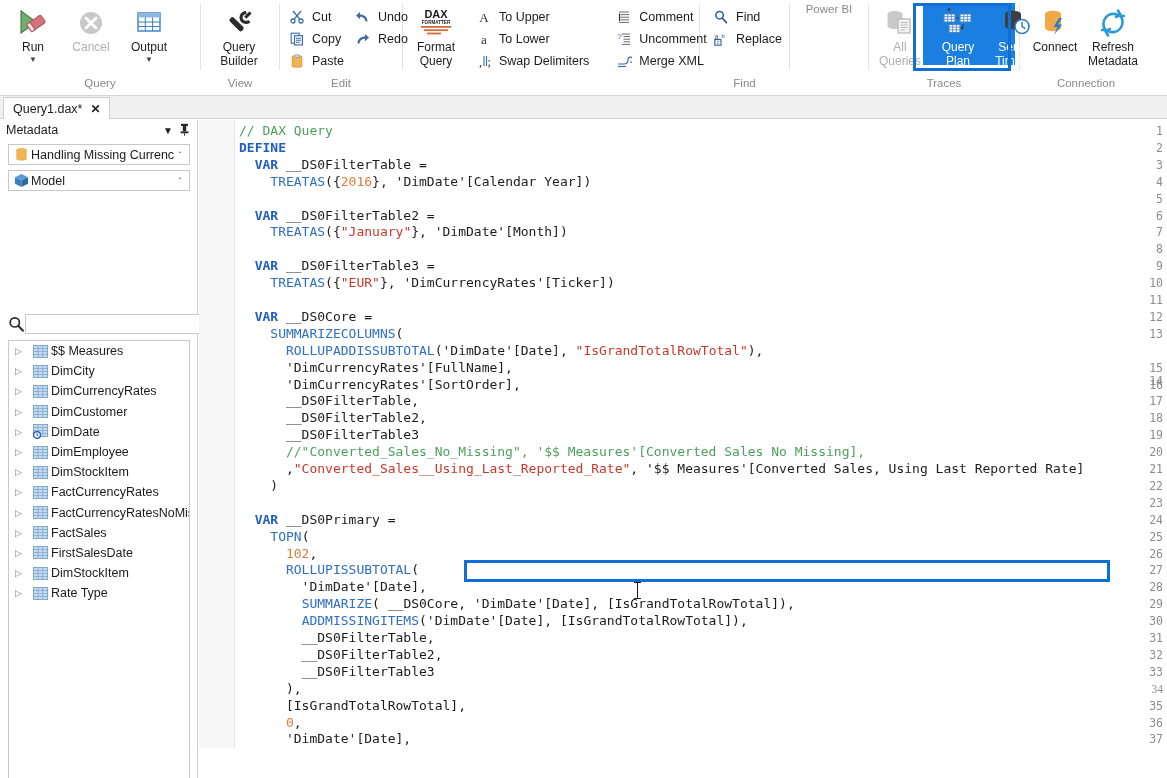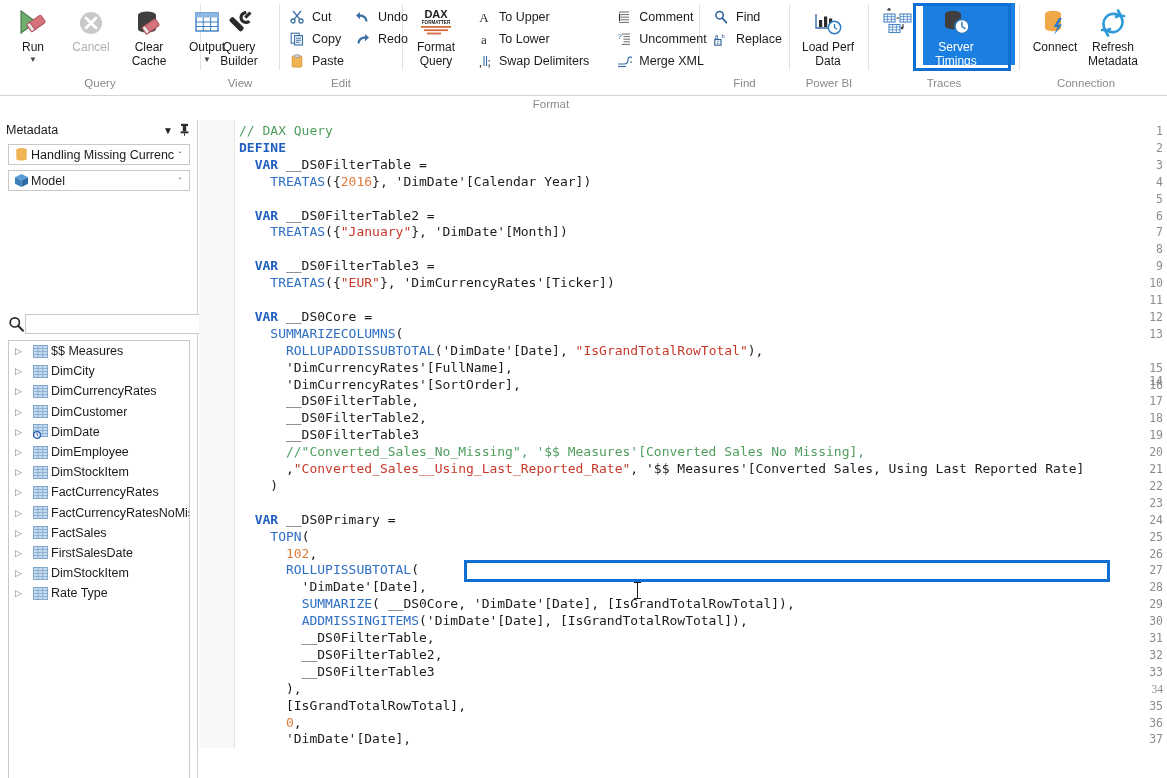--- a/index.html
+++ b/index.html
@@ -186,36 +186,20 @@
           <span class="bicon">
             <svg width="30" height="30" viewBox="0 0 30 30">
               <circle cx="15" cy="15" r="11" fill="#c9c9c9"></circle>
               <path d="M10 10 L20 20 M20 10 L10 20" stroke="#fff" stroke-width="2.8" stroke-linecap="round"></path>
             </svg>
           </span>
           <span class="blabel">Cancel</span>
         </div>
         <div class="bigbtn">
           <span class="bicon">
-            <svg width="32" height="30" viewBox="0 0 32 30">
-              <ellipse cx="14" cy="7" rx="9" ry="3.6" fill="#3f3f3f"></ellipse>
-              <path d="M5 7 L5 21 A9 3.6 0 0 0 23 21 L23 7" fill="#3f3f3f"></path>
-              <g transform="rotate(-35 17 19)">
-                <rect x="10" y="15" width="16" height="8" rx="1.5" fill="#d4737c" stroke="#b1545e" stroke-width="1"></rect>
-                <rect x="10" y="15" width="4" height="8" fill="#e7e7e7" stroke="#b1545e" stroke-width="1"></rect>
-              </g>
-            </svg>
-          </span>
-          <span class="blabel">
-            <span>Clear</span><br>
-            <span>Cache</span>
-          </span>
-        </div>
-        <div class="bigbtn">
-          <span class="bicon">
             <svg width="30" height="28" viewBox="0 0 30 28">
               <rect x="4" y="4" width="22" height="18" fill="#fff" stroke="#3b7fc4" stroke-width="1.4"></rect>
               <rect x="4" y="4" width="22" height="4.5" fill="#8fb8e0"></rect>
               <path d="M4 13 H26 M4 17.5 H26 M11.3 8.5 V22 M18.6 8.5 V22" stroke="#3b7fc4" stroke-width="1"></path>
             </svg>
           </span>
           <span class="blabel">Output</span>
           <span class="caret-dn">▼</span>
         </div>
       </div>
@@ -408,46 +392,42 @@
             <span>Replace</span>
           </div>
         </div>
       </div>
       <div class="rgroup-label">Find</div>
     </div>
 
     <div class="vsep"></div>
 
     <div class="rgroup" style="width:78px;">
-      <div class="rgroup-body">
-        <div class="bigbtn" style="margin-left:9px;">
-          <span class="bicon">
-            <svg width="32" height="30" viewBox="0 0 32 30">
-              <path d="M4 6 L4 20 L24 20" fill="none" stroke="#3b6ea5" stroke-width="1.4"></path>
-              <rect x="7" y="12" width="3.2" height="7" fill="#2b2b2b"></rect>
-              <rect x="12" y="8.5" width="3.2" height="10.5" fill="#2b2b2b"></rect>
-              <rect x="17" y="10.5" width="3.2" height="8.5" fill="#2b2b2b"></rect>
-              <circle cx="22.5" cy="19.5" r="6.2" fill="#fff" stroke="#2c7bc4" stroke-width="1.5"></circle>
-              <path d="M22.5 16 L22.5 19.5 L25 21.2" stroke="#2c7bc4" stroke-width="1.3" fill="none"></path>
-            </svg>
-          </span>
-          <span class="blabel">
-            <span>Load Perf</span><br>
-            <span>Data</span>
-          </span>
-        </div>
-      </div>
       <div class="rgroup-label">Power BI</div>
     </div>
 
     <div class="vsep"></div>
 
     <div class="rgroup" style="width:150px;">
       <div class="rgroup-body" style="position:relative;">
         <div id="ribbon-highlight-fill" style="left:54px; top:3px;"></div>
+        <div class="bigbtn disabled" style="margin-left:2px;">
+          <span class="bicon">
+            <svg width="32" height="30" viewBox="0 0 32 30">
+              <ellipse cx="11" cy="6" rx="7.5" ry="3" fill="#c9c9c9"></ellipse>
+              <path d="M3.5 6 L3.5 18 A7.5 3 0 0 0 18.5 18 L18.5 6" fill="#c9c9c9"></path>
+              <rect x="14" y="11" width="12" height="14" fill="#f2f2f2" stroke="#b5b5b5" stroke-width="1.2"></rect>
+              <path d="M16.5 14.5 H23.5 M16.5 17 H23.5 M16.5 19.5 H23.5 M16.5 22 H21" stroke="#b5b5b5" stroke-width="0.9"></path>
+            </svg>
+          </span>
+          <span class="blabel">
+            <span>All</span><br>
+            <span>Queries</span>
+          </span>
+        </div>
         <div class="bigbtn" style="position:relative; z-index:3;">
           <span class="bicon">
             <svg width="34" height="30" viewBox="0 0 34 30">
               <rect x="3" y="6" width="11" height="8" fill="#fff" stroke="#4a86c5" stroke-width="1.1"></rect>
               <path d="M3 8.6 H14 M3 11.3 H14 M6.6 6 V14 M10.4 6 V14" stroke="#4a86c5" stroke-width="0.8"></path>
               <rect x="19" y="6" width="11" height="8" fill="#fff" stroke="#4a86c5" stroke-width="1.1"></rect>
               <path d="M19 8.6 H30 M19 11.3 H30 M22.6 6 V14 M26.4 6 V14" stroke="#4a86c5" stroke-width="0.8"></path>
               <rect x="8" y="16.5" width="11" height="8" fill="#fff" stroke="#4a86c5" stroke-width="1.1"></rect>
               <path d="M8 19.1 H19 M8 21.8 H19 M11.6 16.5 V24.5 M15.4 16.5 V24.5" stroke="#4a86c5" stroke-width="0.8"></path>
               <path d="M8 3 L8 0.5 M6.4 2 L8 0.5 L9.6 2" stroke="#3b3b3b" stroke-width="1.1" fill="none"></path>
@@ -505,20 +485,26 @@
             <span>Metadata</span>
           </span>
         </div>
       </div>
       <div class="rgroup-label">Connection</div>
     </div>
 
     <div id="ribbon-highlight"></div>
   </div>
 
+  <div id="tabstrip">
+    <div id="doctab">
+      <span>Query1.dax*</span>
+      <span class="tclose">✕</span>
+    </div>
+  </div>
 
   <div id="metapane">
     <div id="meta-header">
       <span class="mtitle">Metadata</span>
       <span class="micon">▼</span>
       <span class="micon">
         <svg width="11" height="13" viewBox="0 0 11 13">
           <rect x="2" y="0.8" width="7" height="2.2" fill="#2b2b2b"></rect>
           <rect x="3.8" y="3" width="3.4" height="5.4" fill="#2b2b2b"></rect>
           <rect x="1.6" y="8.4" width="7.8" height="1.9" fill="#2b2b2b"></rect>

